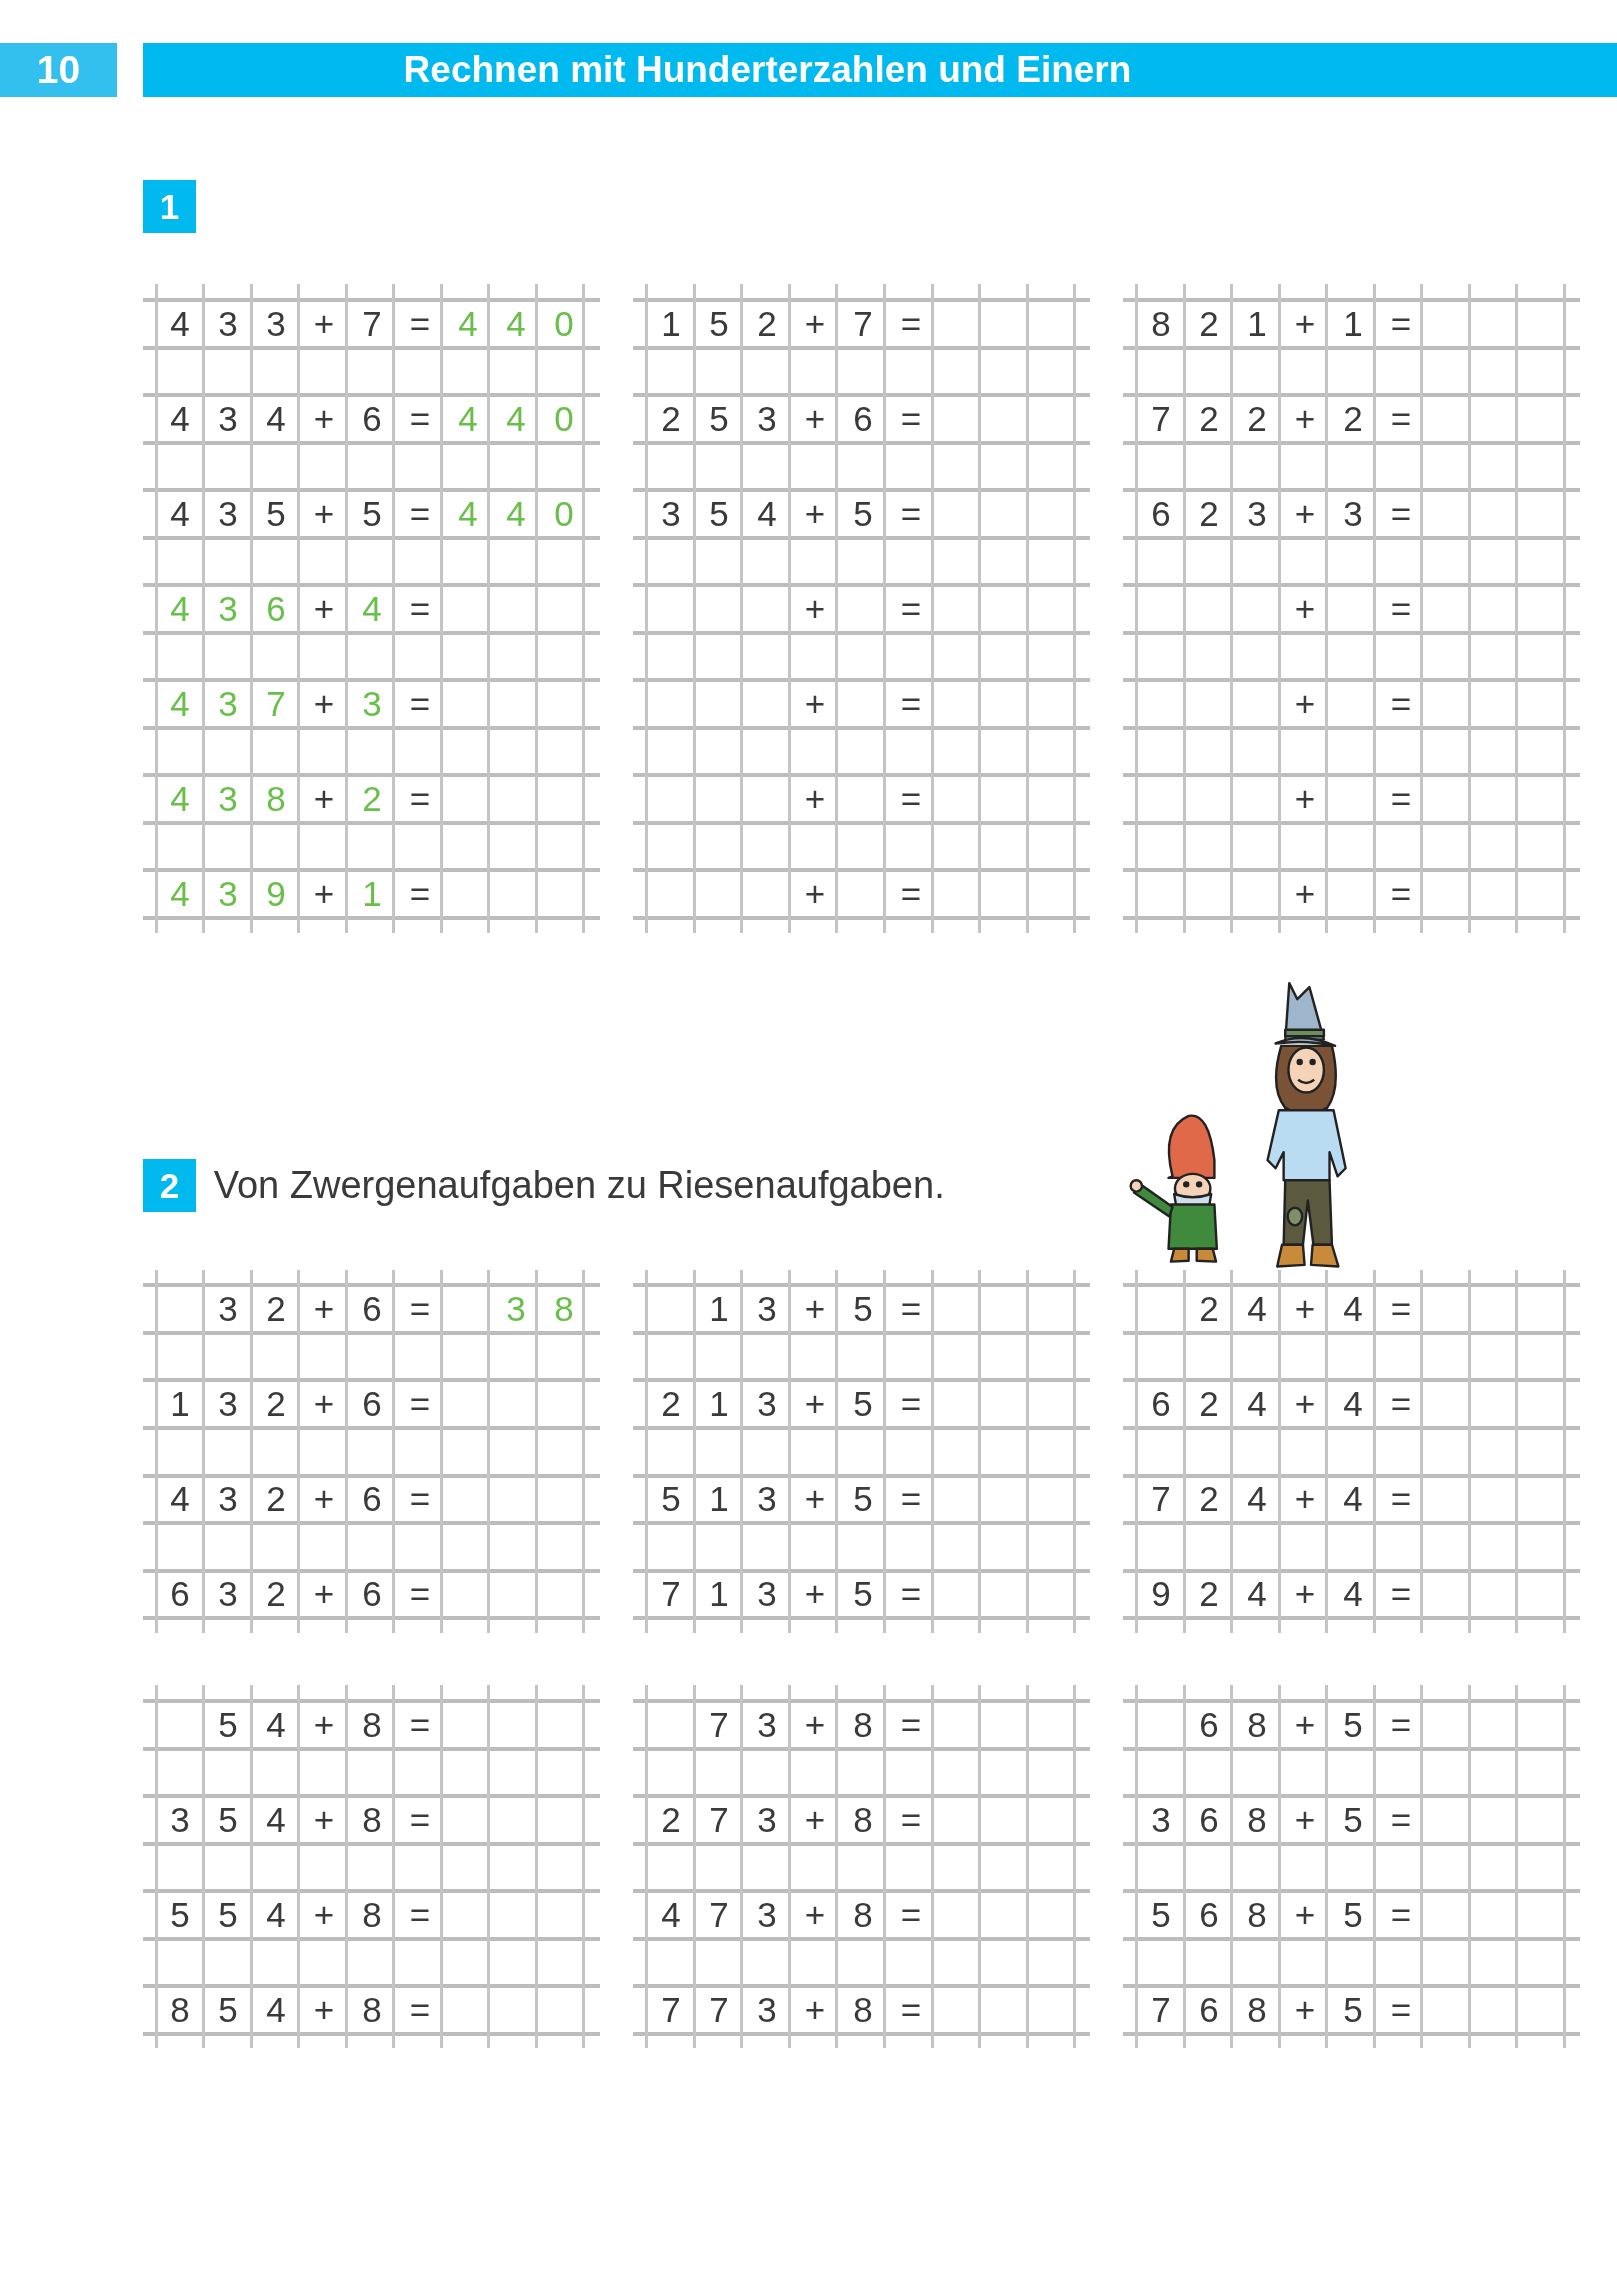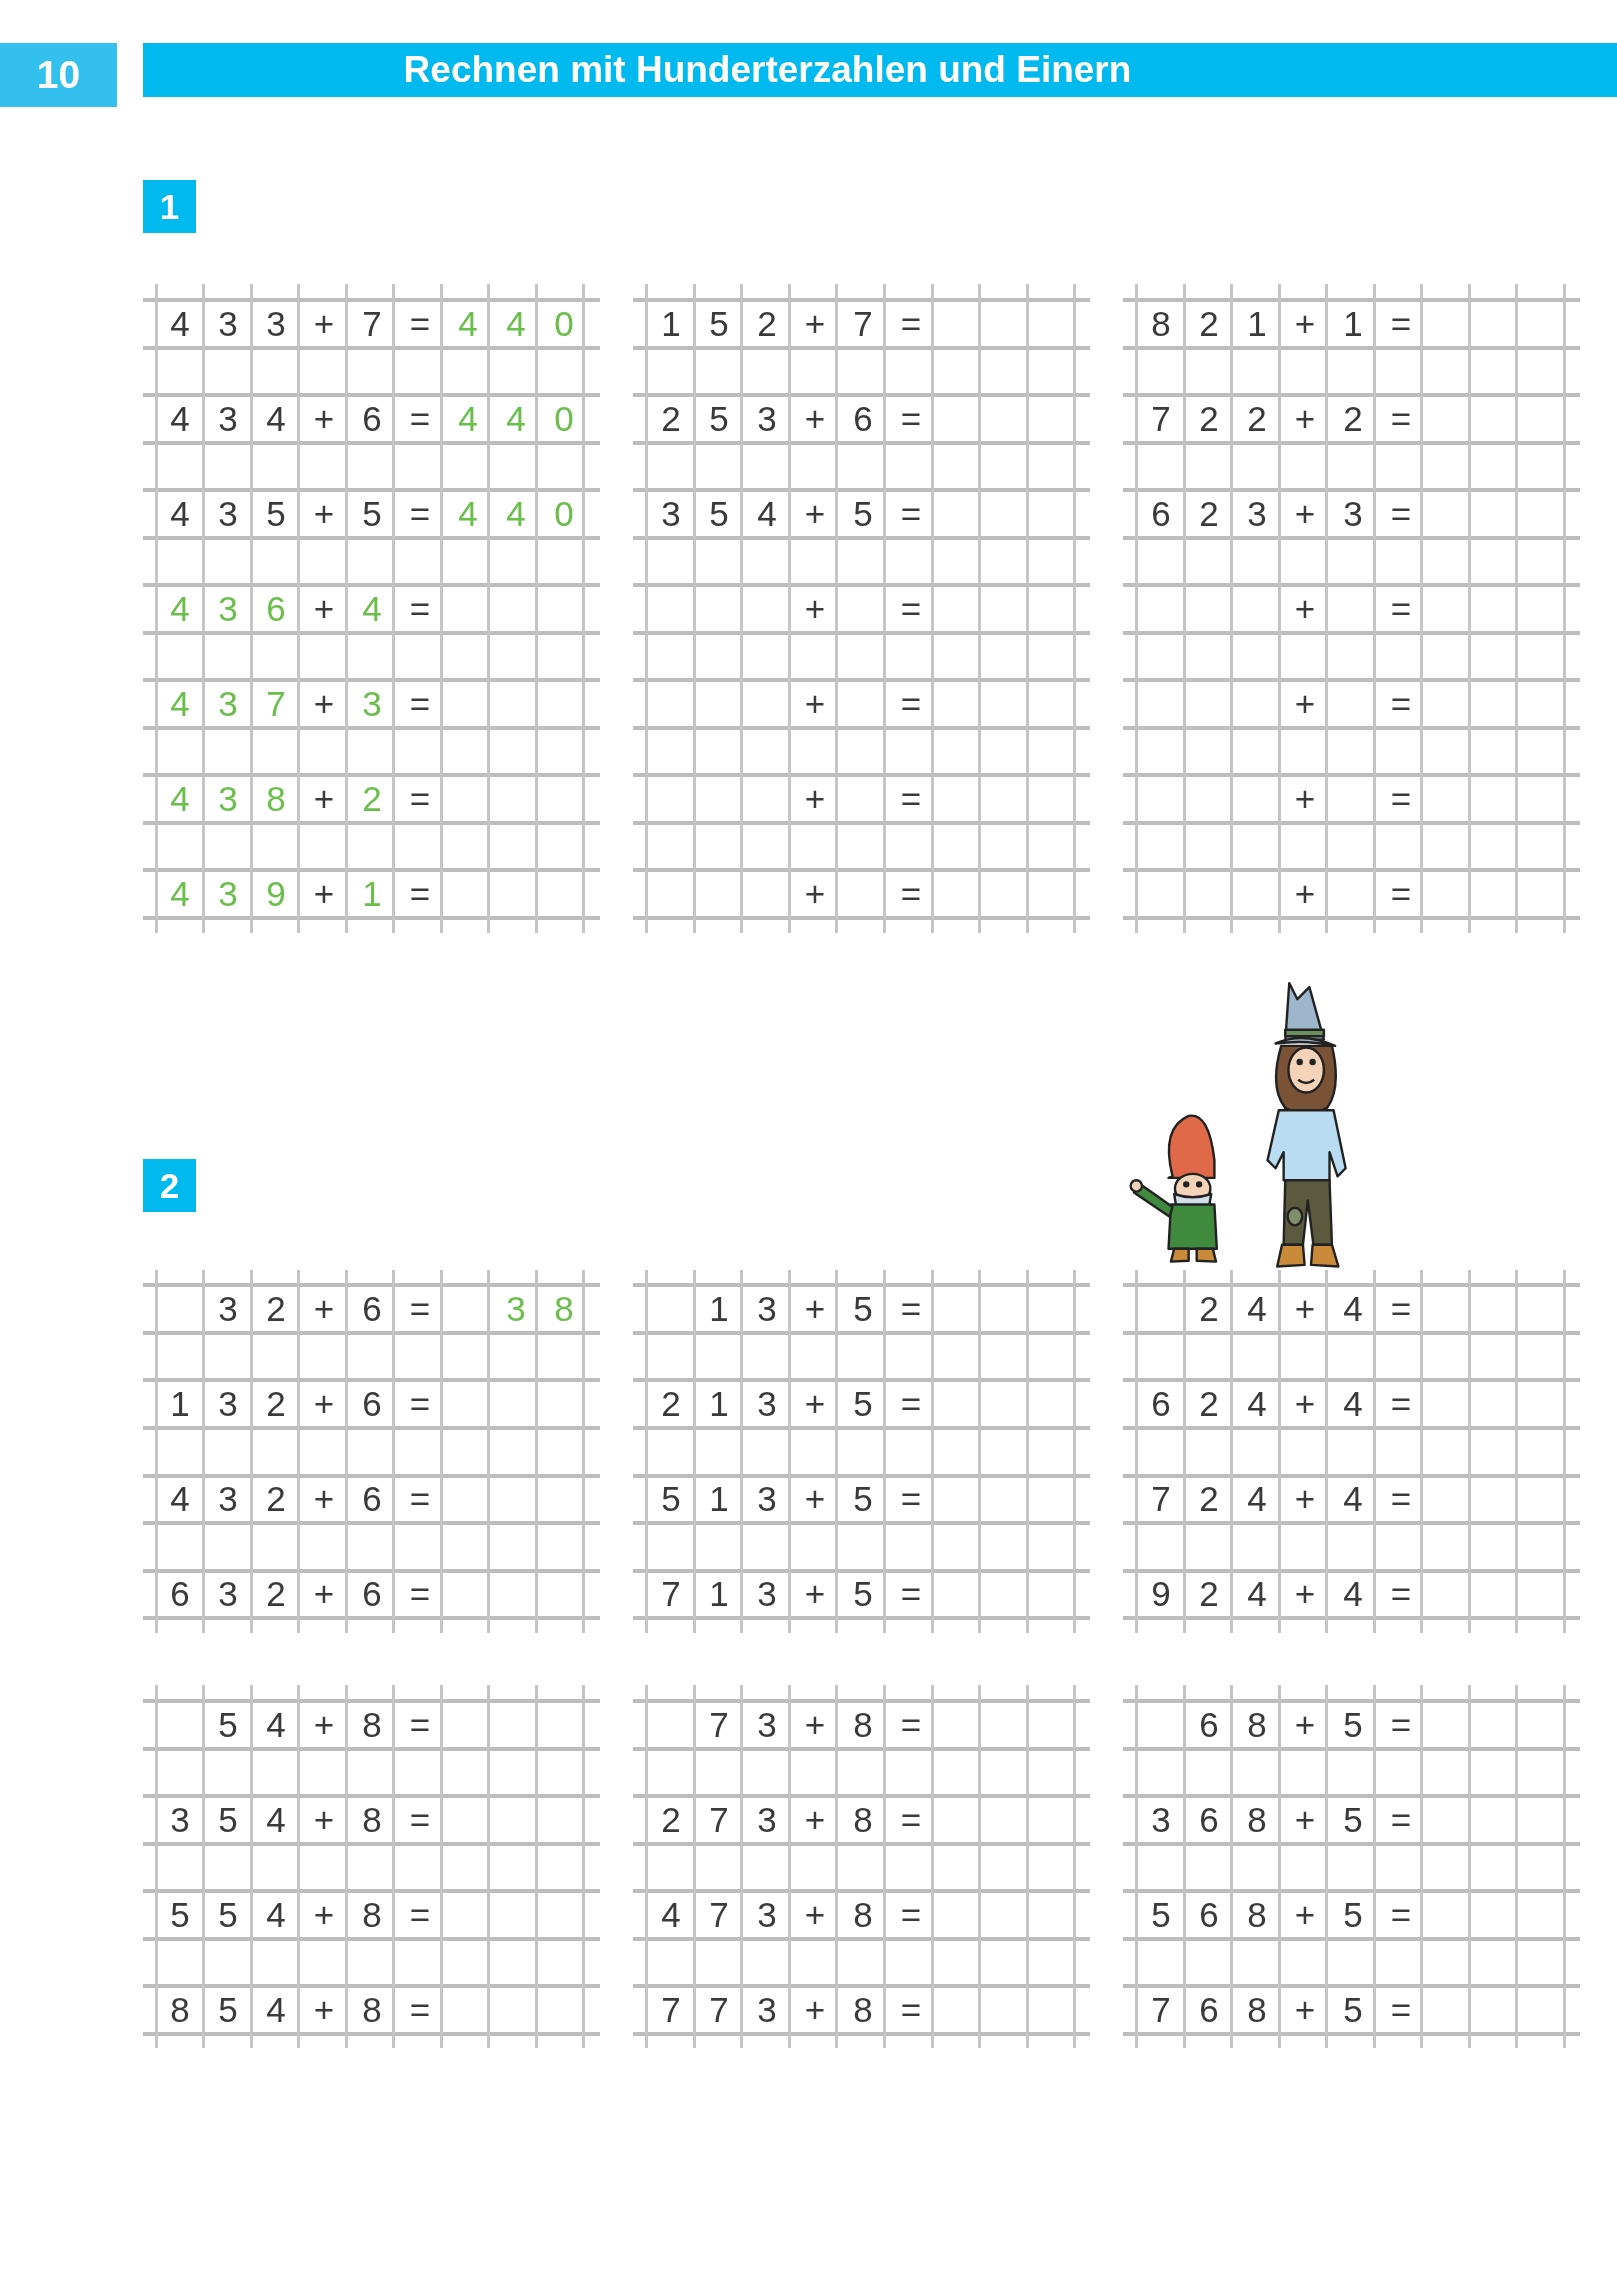--- a/index.html
+++ b/index.html
@@ -1,19 +1,19 @@
 <!DOCTYPE html>
 <html style="font-size:13px"><head>
 <meta charset="utf-8">
 <style>
   html, body { margin: 0; padding: 0; background: #ffffff; }
   body { width: 1618px; height: 2284px; position: relative; overflow: hidden;
          font-family: "Liberation Sans", "DejaVu Sans", sans-serif; color: #3a3a3a; }
 
-  .pagenum { position: absolute; left: 0; top: 43px; width: 117px; height: 64px;
+  .pagenum { position: absolute; left: 0; top: 43px; width: 117px; height: 54px;
              background: #33c0ee; color: #fff; font-weight: bold; font-size: 39px;
              display: flex; align-items: center; justify-content: center; }
   .titlebar { position: absolute; left: 143px; top: 43px; right: 0; height: 54px;
               background: #00b9ee; color: #fff; font-weight: bold; font-size: 37px;
               display: flex; align-items: center; justify-content: center; }
   .titlebar span { margin-right: 226px; }
 
   .task { position: absolute; left: 143px; display: flex; align-items: center; }
   .badge { width: 53px; height: 53px; background: #00b9ee; color: #fff; font-weight: bold;
            font-size: 35px; display: flex; align-items: center; justify-content: center; }
@@ -38,20 +38,21 @@
 <div class="titlebar">
   <span>Rechnen mit Hunderterzahlen und Einern</span>
 </div>
 
 <div class="task" style="top:180px;">
   <div class="badge">1</div>
 </div>
 
 <div class="task" style="top:1159px;">
   <div class="badge">2</div>
+  <div class="task-text">Von Zwergenaufgaben zu Riesenaufgaben.</div>
 </div>
 
 <div class="illus">
   <svg width="242" height="322" viewBox="0 0 300 400">
 
     <g stroke="#222" stroke-width="3" stroke-linejoin="round">
 
       <polygon points="205,20 215,40 230,25 248,90 200,92" fill="#9db6cc"></polygon>
       <rect x="200" y="78" width="48" height="8" fill="#6b8f5a"></rect>
       <path d="M188,95 Q222,80 262,98 Q225,90 188,95 Z" fill="#9db6cc"></path>

